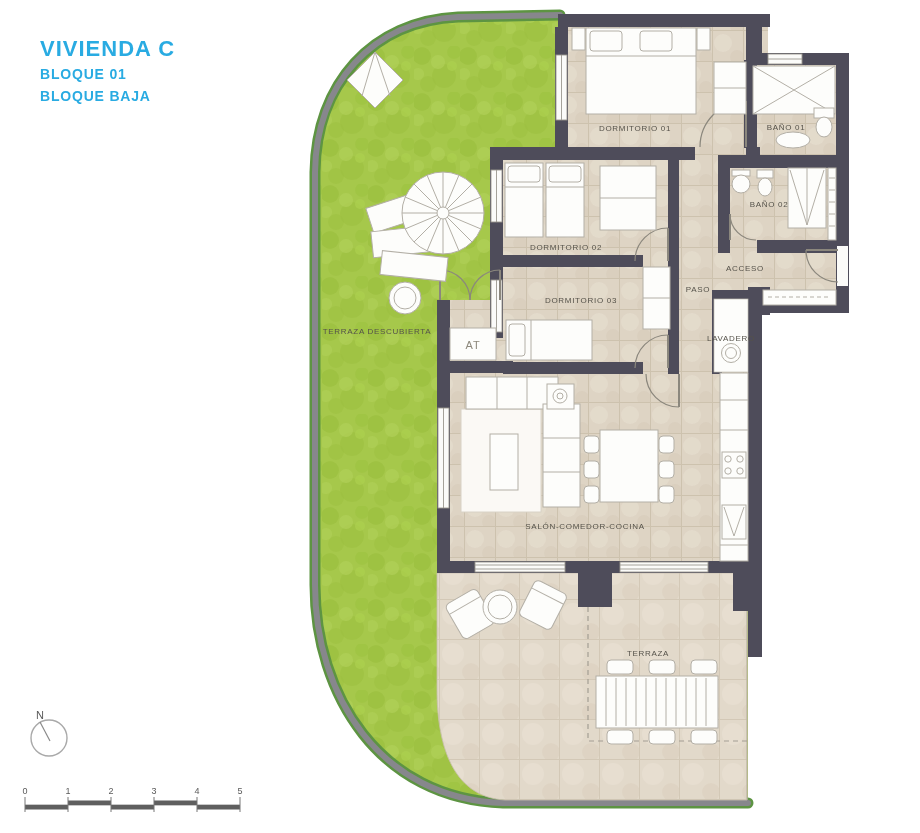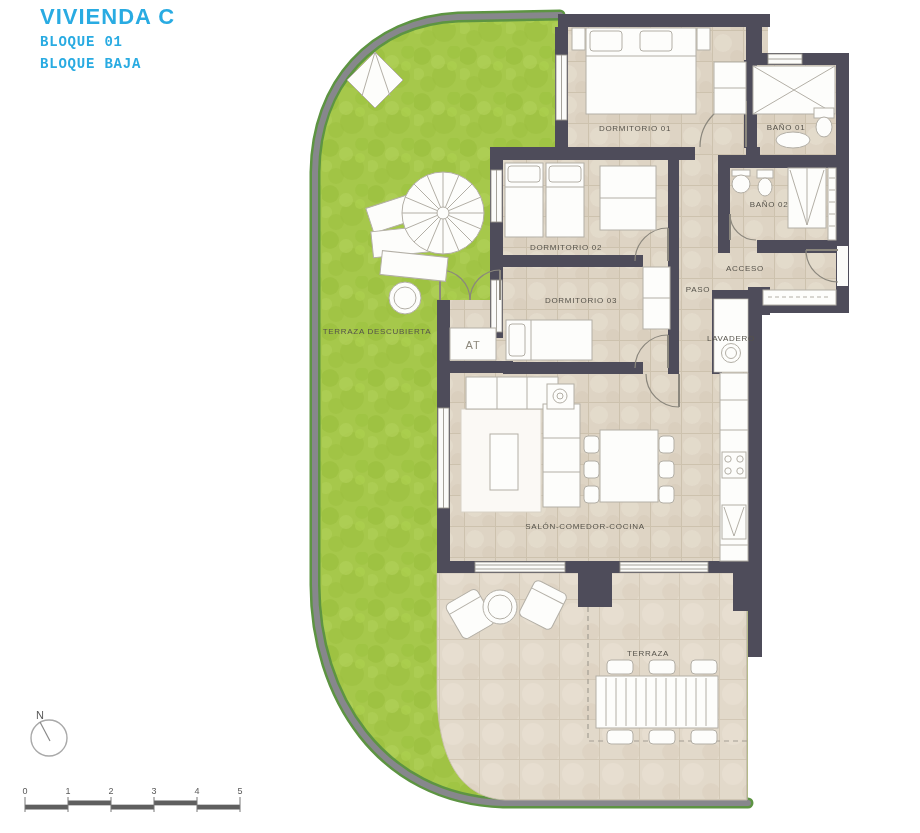--- a/index.html
+++ b/index.html
@@ -1,20 +1,20 @@
 <!DOCTYPE html>
 <html><head>
 <meta charset="utf-8">
 <style>
   html,body{margin:0;padding:0;background:#ffffff;}
   .canvas{position:relative;width:920px;height:833px;background:#ffffff;overflow:hidden;
           font-family:"Liberation Sans",sans-serif;}
-  .title-block{position:absolute;left:40px;top:4px;}
+  .title-block{position:absolute;left:40px;top:36px;}
   .title-main{font-size:22px;font-weight:bold;letter-spacing:1px;color:#29abe2;}
-  .title-sub{font-size:14px;font-weight:bold;letter-spacing:0.8px;color:#29abe2;margin-top:3px;line-height:19px;font-family:Liberation Mono, monospace;}
+  .title-sub{font-size:14px;font-weight:bold;letter-spacing:0.8px;color:#29abe2;margin-top:3px;line-height:19px;}
   svg text{font-family:"Liberation Sans",sans-serif;}
   .room-label{font-size:8px;letter-spacing:0.7px;fill:#55524a;text-anchor:middle;}
   .at-label{font-size:11px;letter-spacing:1px;fill:#8d887c;text-anchor:middle;}
   .meta-label{font-size:9px;fill:#5a5a5a;text-anchor:middle;}
 </style>
 </head>
 <body>
 
 <div class="canvas">
 

